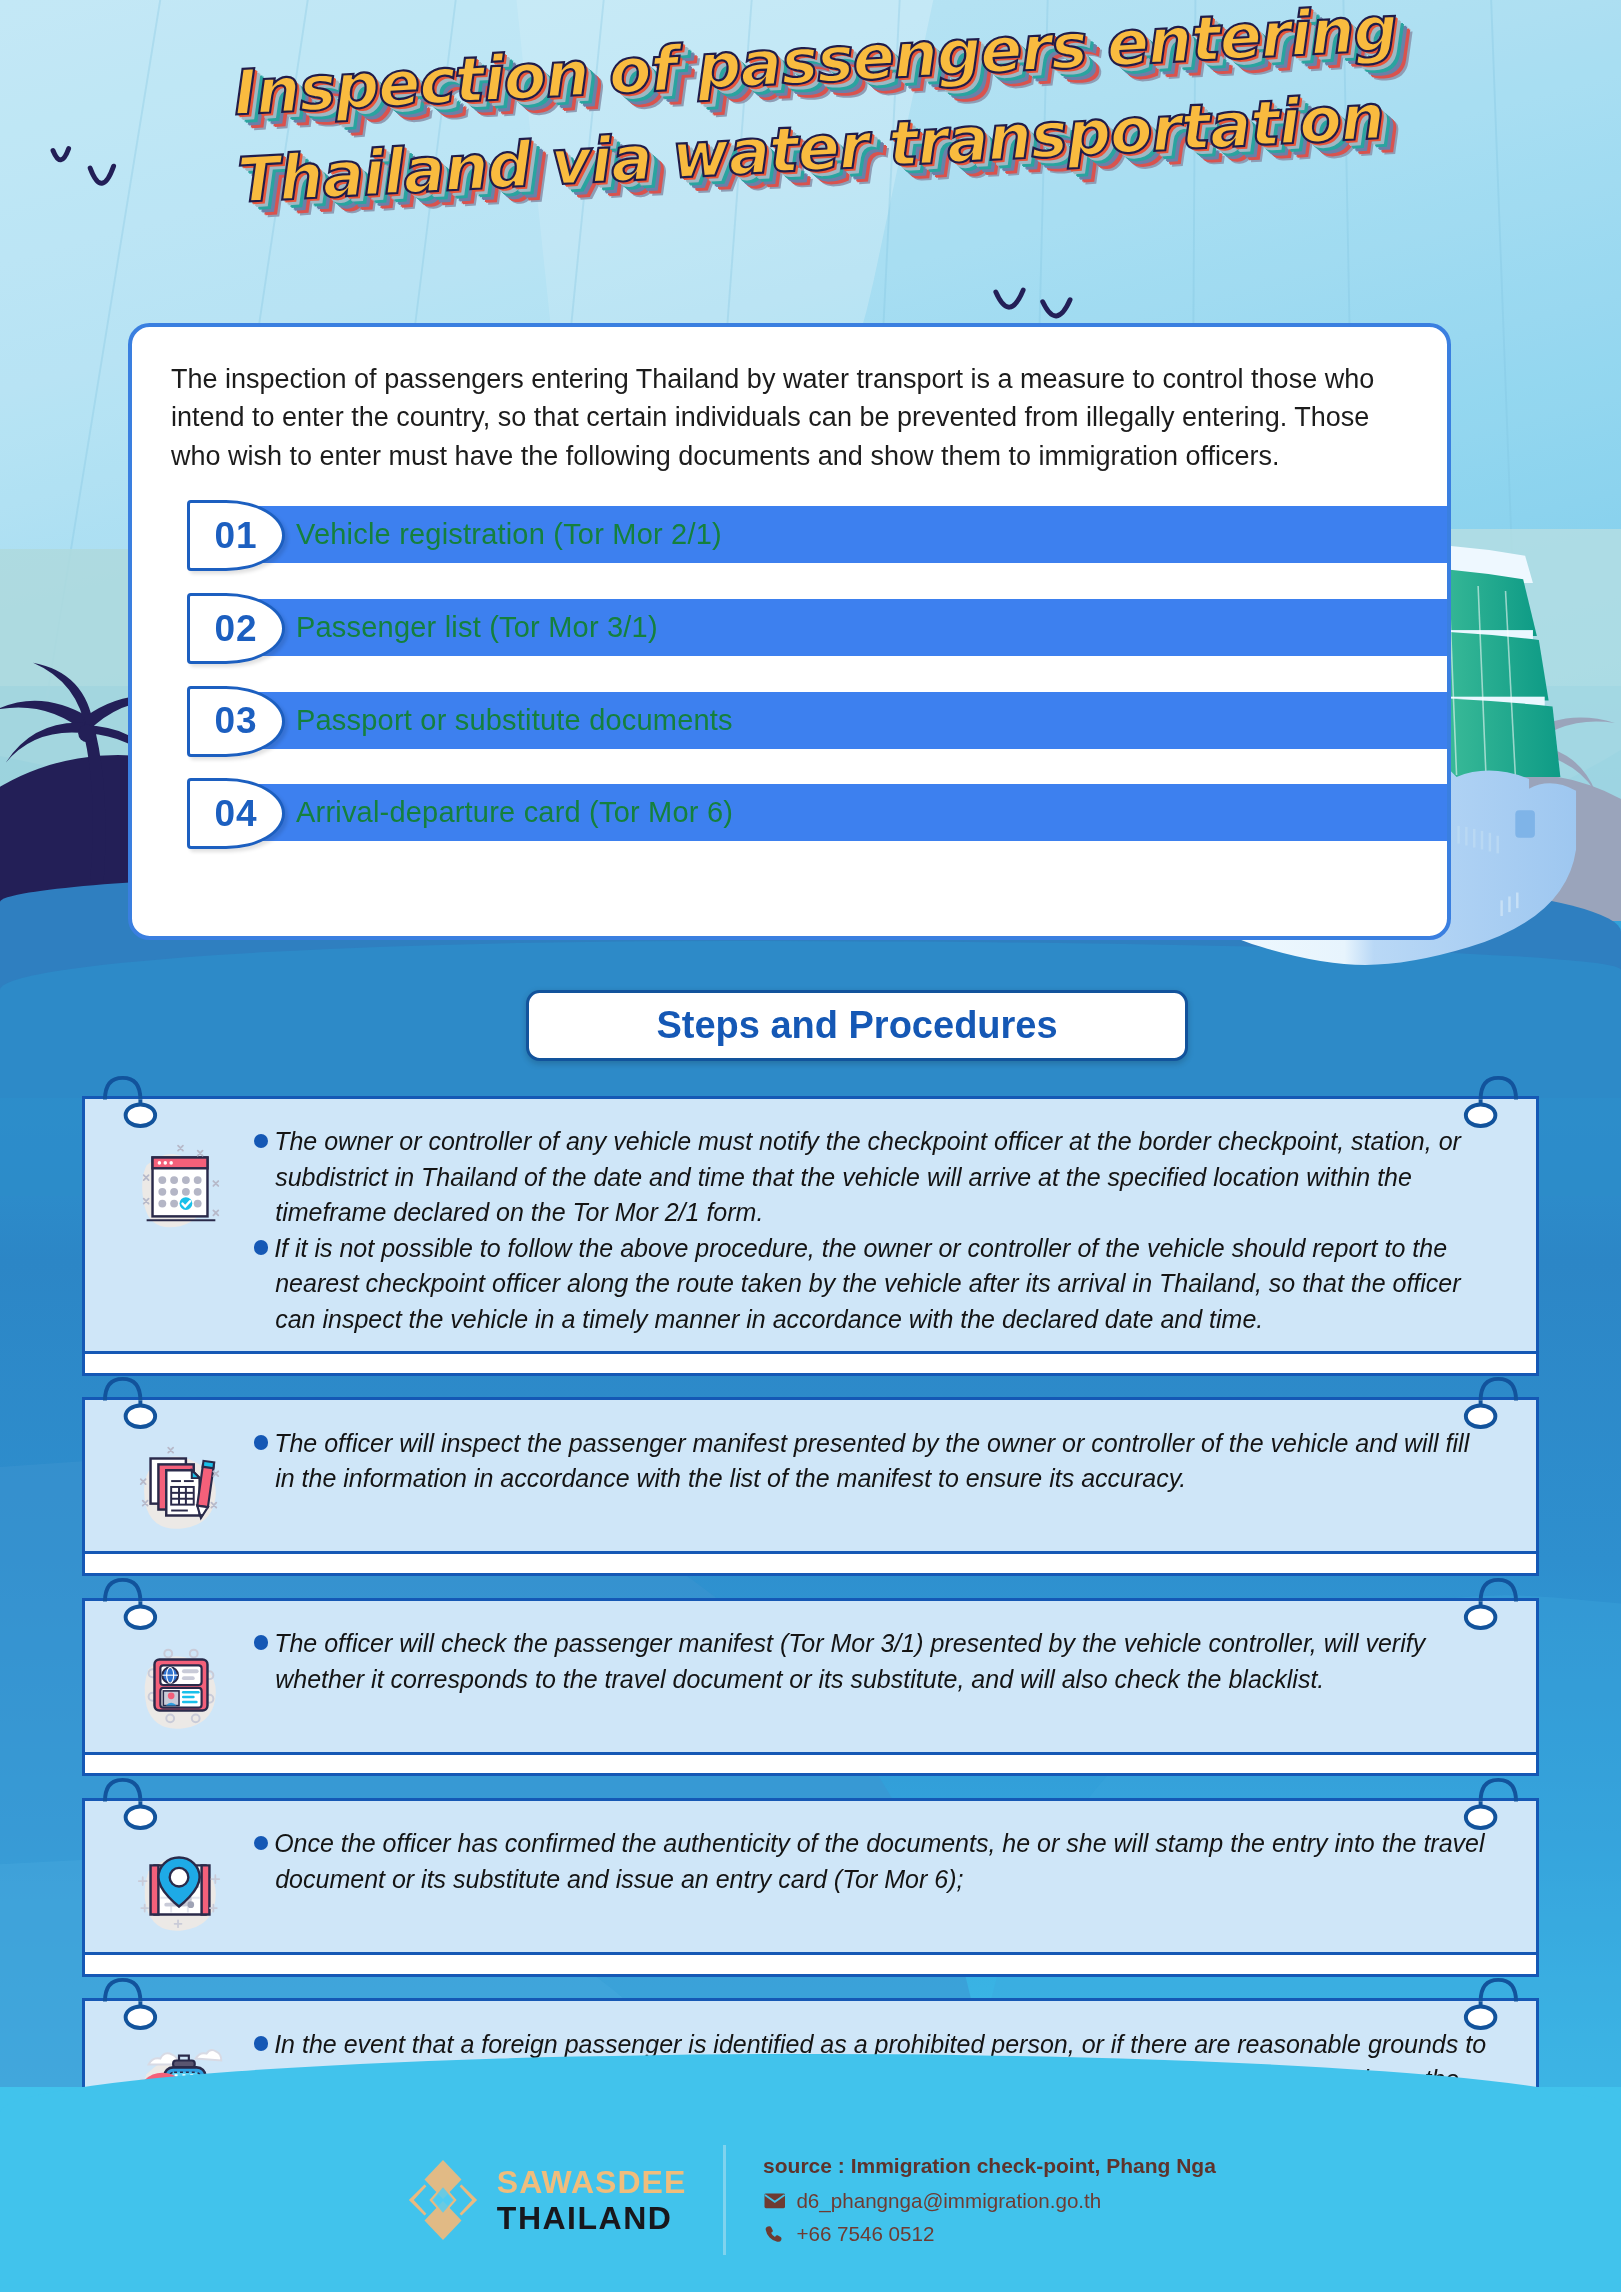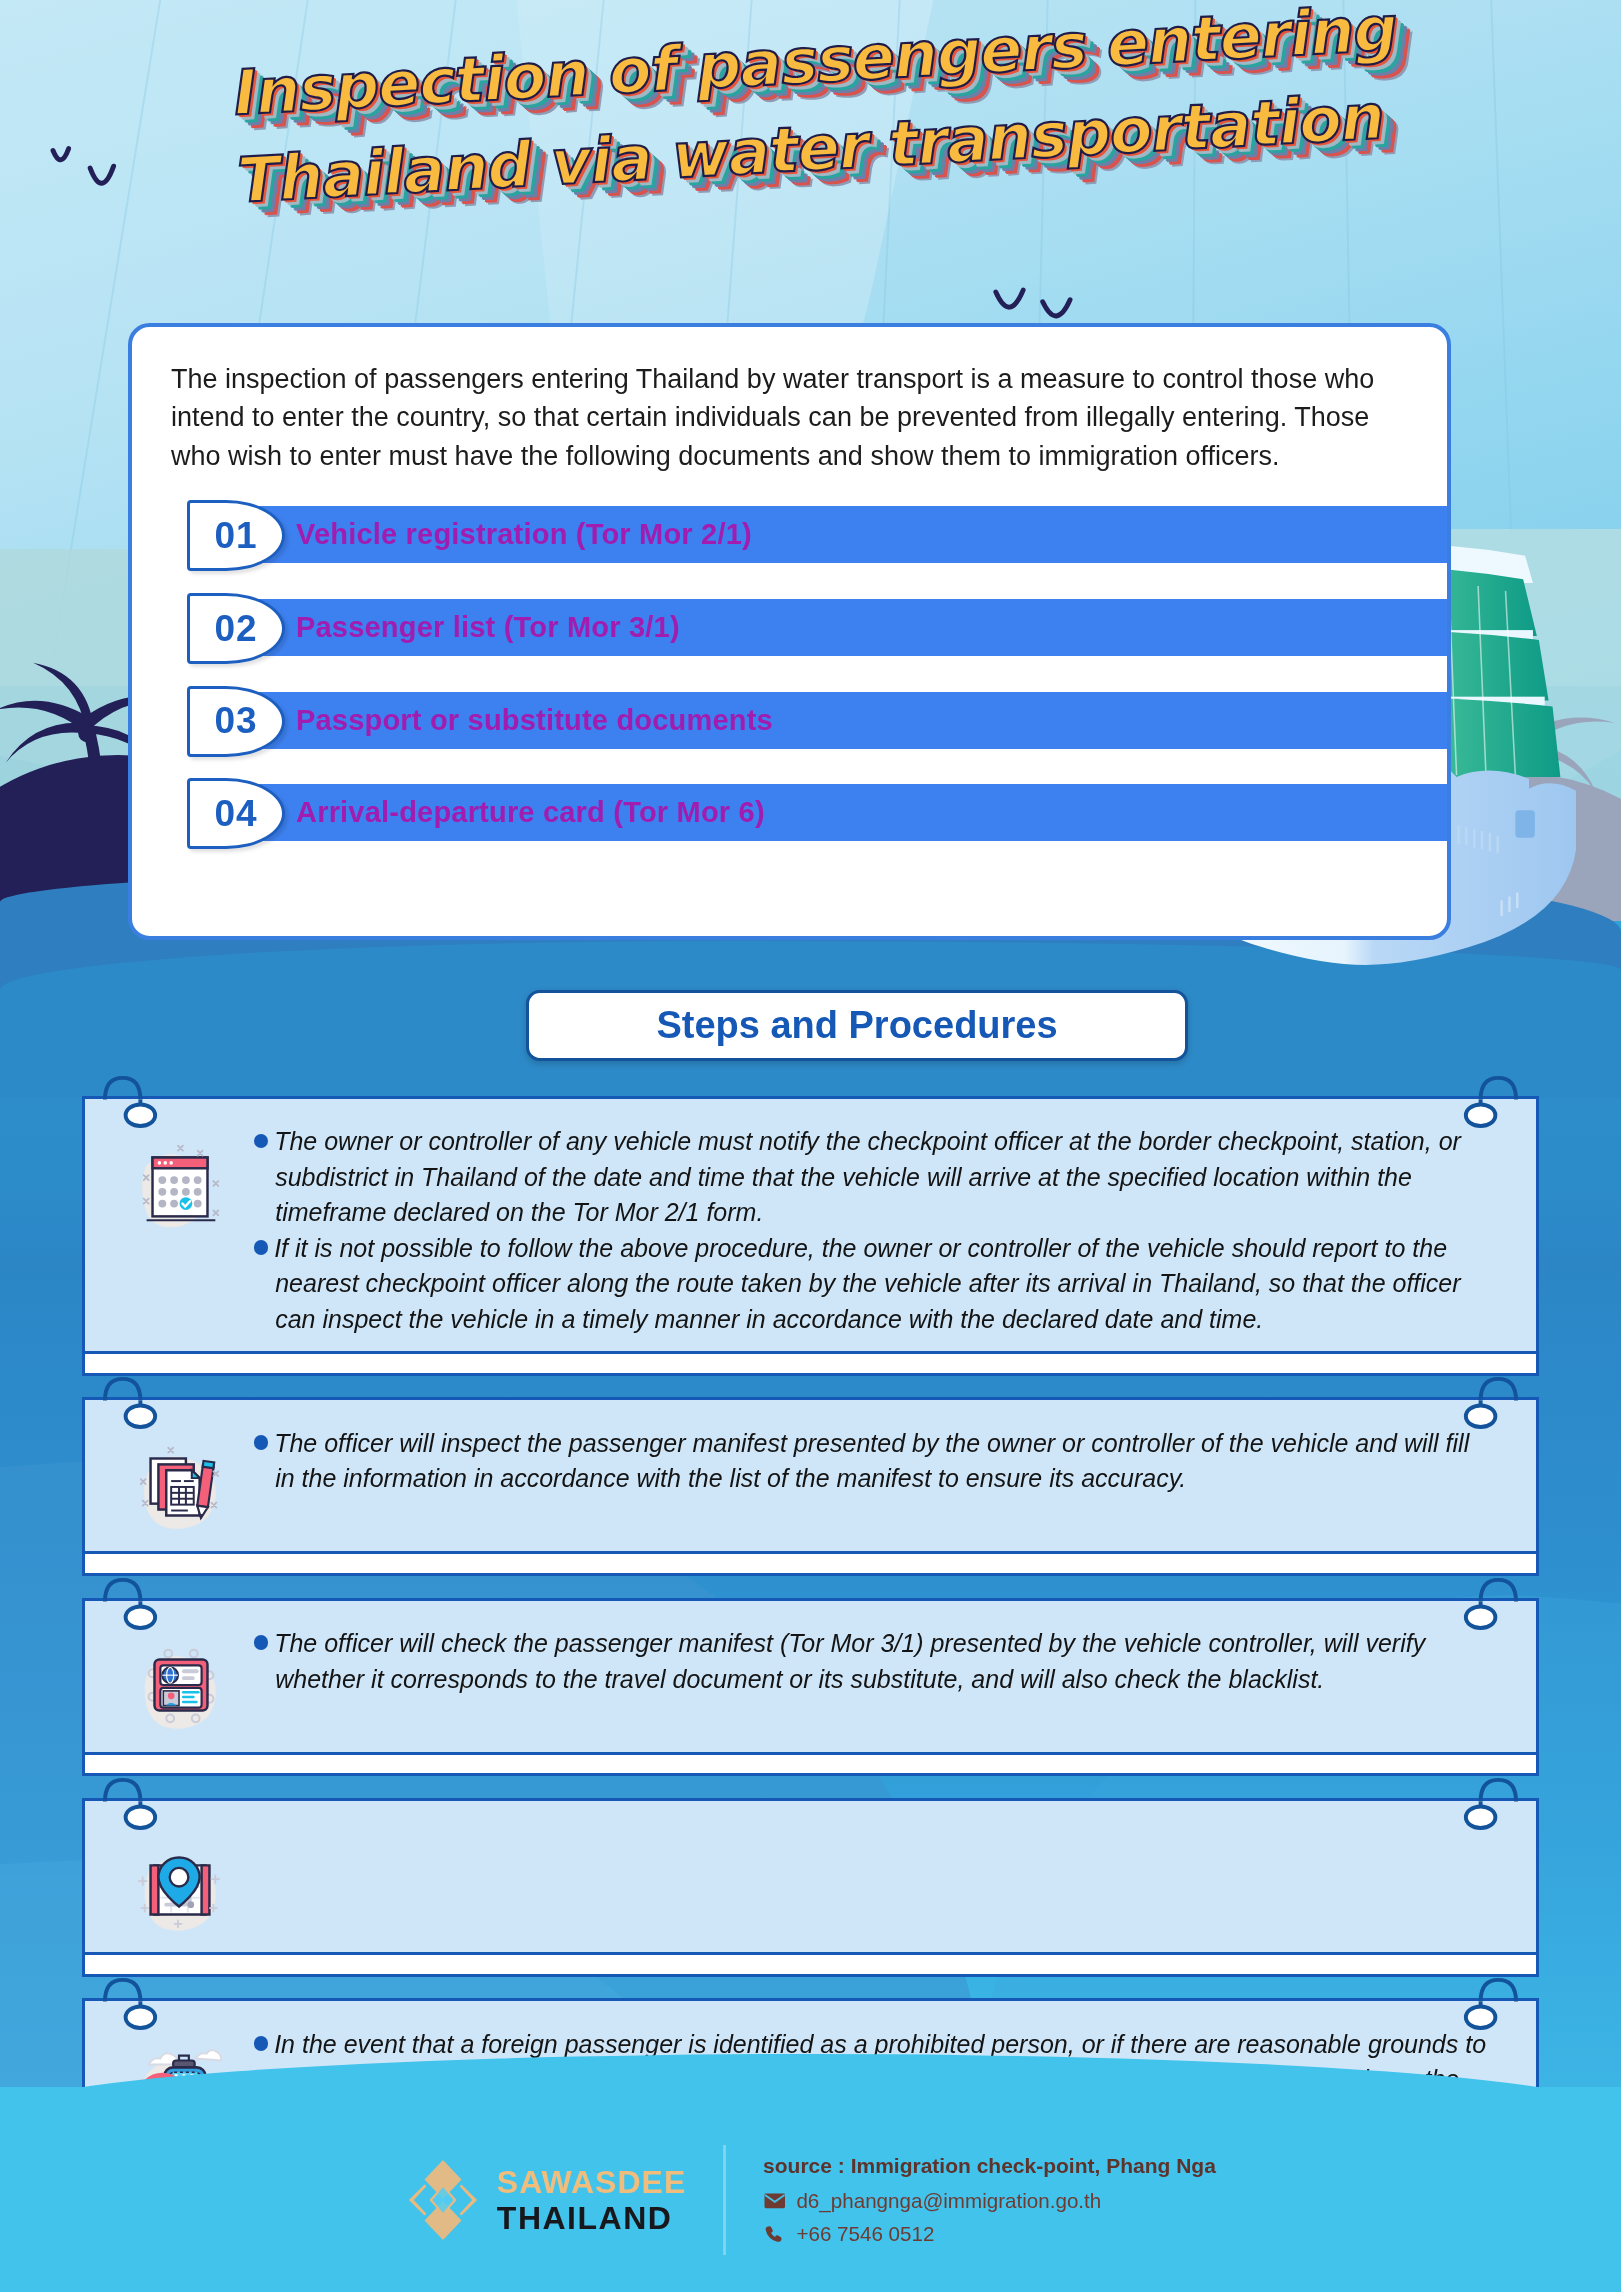--- a/index.html
+++ b/index.html
@@ -153,21 +153,21 @@
     z-index:3;
     box-shadow: 2.9px 2.9px 3.9px rgba(0,0,0,.12);
   }
   .doc-badge span{
     font-size:37px; font-weight:bold; color:#1c5fc0; letter-spacing:1px;
     font-family:"Liberation Sans", sans-serif;
   }
   .doc-label{
     position:absolute; left:125px; top:5.9px; height:57px;
     display:flex; align-items:center;
-    color:#a21caf; font-size:29px; font-weight:bold; letter-spacing:0.2px;
+    color:#15803d; font-size:29px; font-weight:normal; letter-spacing:0.2px;
     z-index:4;
     font-family:"Liberation Sans", sans-serif;
   }
 
   
   .steps-pill{
     position:absolute; left:526px; top:990px; width:662px; height:71px;
     background:#ffffff; border:3.9px solid #12539c; border-radius:13.7px;
     display:flex; align-items:center; justify-content:center;
     z-index:6;
@@ -638,20 +638,23 @@
             <circle cx="53" cy="46" r="9.5" fill="#ffffff" stroke="#2a2a4a" stroke-width="2.4"></circle>
             <g stroke="#c9cbd8" stroke-width="1.8" stroke-linecap="round">
               <path d="M16 46 v8 M12 50 h8"></path>
                 <path d="M18 74 v7 M14.5 77.5 h7"></path>
               <path d="M90 44 v8 M86 48 h8"></path>
                 <path d="M88 74 v7 M84.5 77.5 h7"></path>
               <path d="M52 90 v7 M48.5 93.5 h7"></path>
             </g>
           </svg>
         </div>
+        <div class="card-text">
+          <div class="bullet-line"><span class="bullet-dot"></span><span>Once the officer has confirmed the authenticity of the documents, he or she will stamp the entry into the travel document or its substitute and issue an entry card (Tor Mor 6);</span></div>
+        </div>
       </div>
       <div class="card-foot"></div>
     </div>
 
     <div class="card">
       <svg class="hook left" viewBox="0 0 66 62">
         <path d="M40 30 q0 -22 -18 -22 q-18 0 -18 22" fill="none" stroke="#12539c" stroke-width="4"></path>
         <path d="M40 30 L40 44" stroke="#12539c" stroke-width="4"></path>
         <ellipse cx="40" cy="46" rx="15" ry="11" fill="#ffffff" stroke="#12539c" stroke-width="4"></ellipse>
       </svg>

